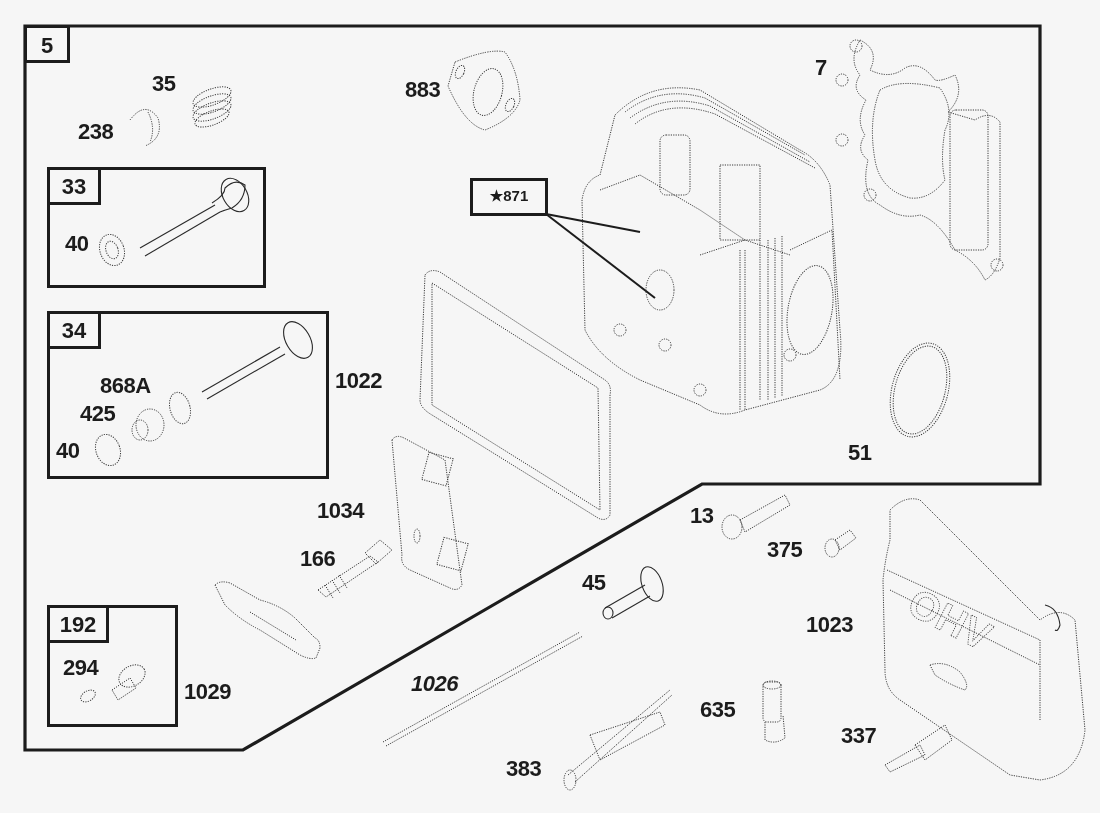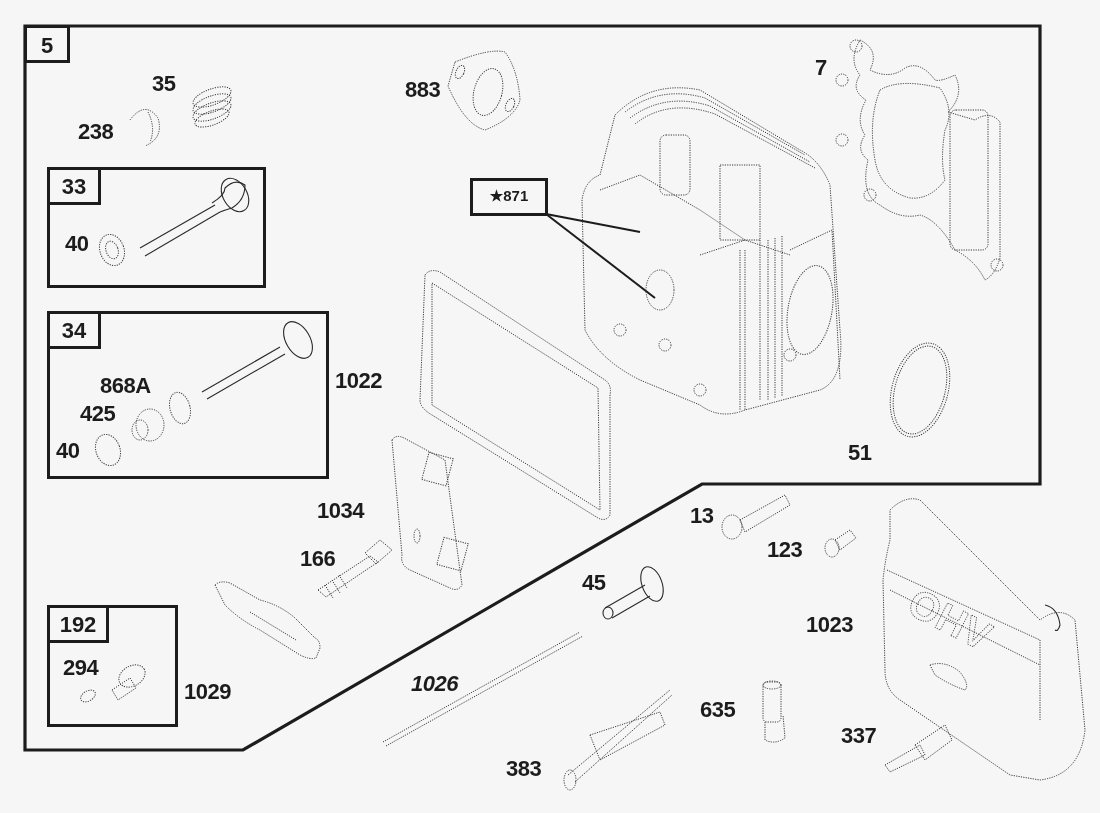--- a/index.html
+++ b/index.html
@@ -217,19 +217,19 @@
 <span class="lbl" style="left:100px;top:375px;">868A</span>
 <span class="lbl" style="left:80px;top:403px;">425</span>
 <span class="lbl" style="left:56px;top:440px;">40</span>
 <span class="lbl" style="left:335px;top:370px;">1022</span>
 <span class="lbl" style="left:848px;top:398px;margin-top:44px;">51</span>
 <span class="lbl" style="left:317px;top:500px;">1034</span>
 <span class="lbl" style="left:288px;top:548px;margin-left:12px;">166</span>
 <span class="lbl" style="left:63px;top:657px;">294</span>
 <span class="lbl" style="left:184px;top:681px;">1029</span>
 <span class="lbl" style="left:690px;top:505px;">13</span>
-<span class="lbl" style="left:767px;top:539px;">123</span>
+<span class="lbl" style="left:767px;top:539px;">375</span>
 <span class="lbl" style="left:582px;top:572px;">45</span>
 <span class="lbl" style="left:806px;top:614px;">1023</span>
 <span class="lbl" style="left:411px;top:673px;font-style:italic;">1026</span>
 <span class="lbl" style="left:700px;top:699px;">635</span>
 <span class="lbl" style="left:841px;top:725px;">337</span>
 <span class="lbl" style="left:506px;top:758px;text-align:center;">383</span>
 
 </body></html>

